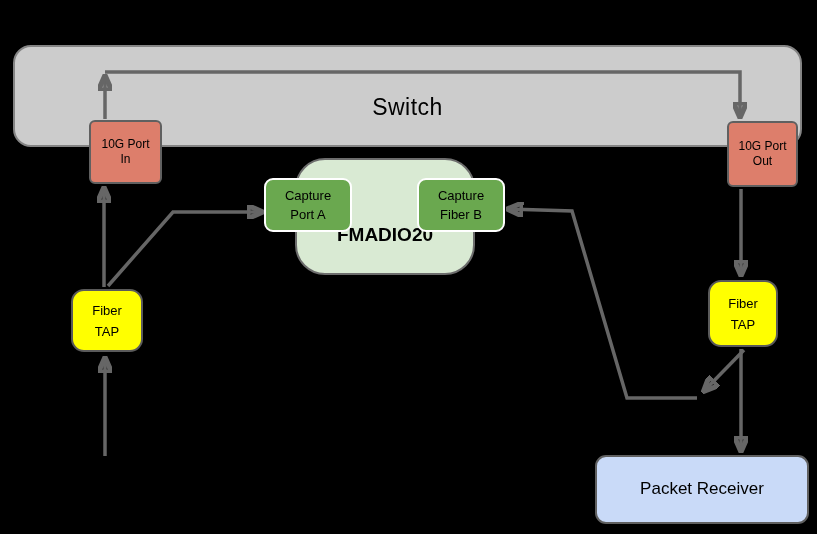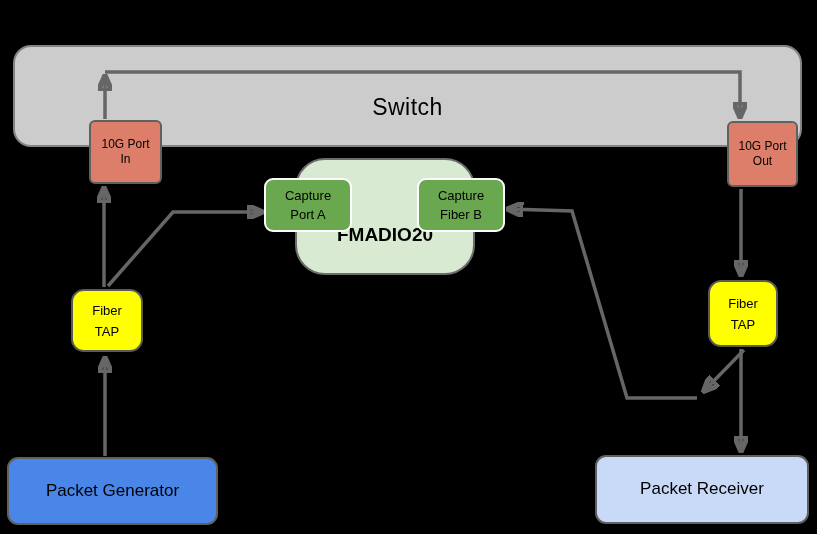--- a/index.html
+++ b/index.html
@@ -87,21 +87,18 @@
   <div class="node tap tap-left" style="background: rgb(255, 255, 0);">
     <span class="ln">Fiber</span>
     <span class="ln">TAP</span>
   </div>
 
   <div class="node tap tap-right" style="background: rgb(255, 255, 0);">
     <span class="ln">Fiber</span>
     <span class="ln">TAP</span>
   </div>
 
-  <div class="node endbox pkt-gen" style="background: rgb(74, 134, 232);">
-    <span class="ln">Packet Generator</span>
-  </div>
 
   <div class="node endbox pkt-rcv" style="background: rgb(201, 218, 248); text-align: right;">
     <span class="ln">Packet Receiver</span>
   </div>
 
 </div>
 
 </body></html>

